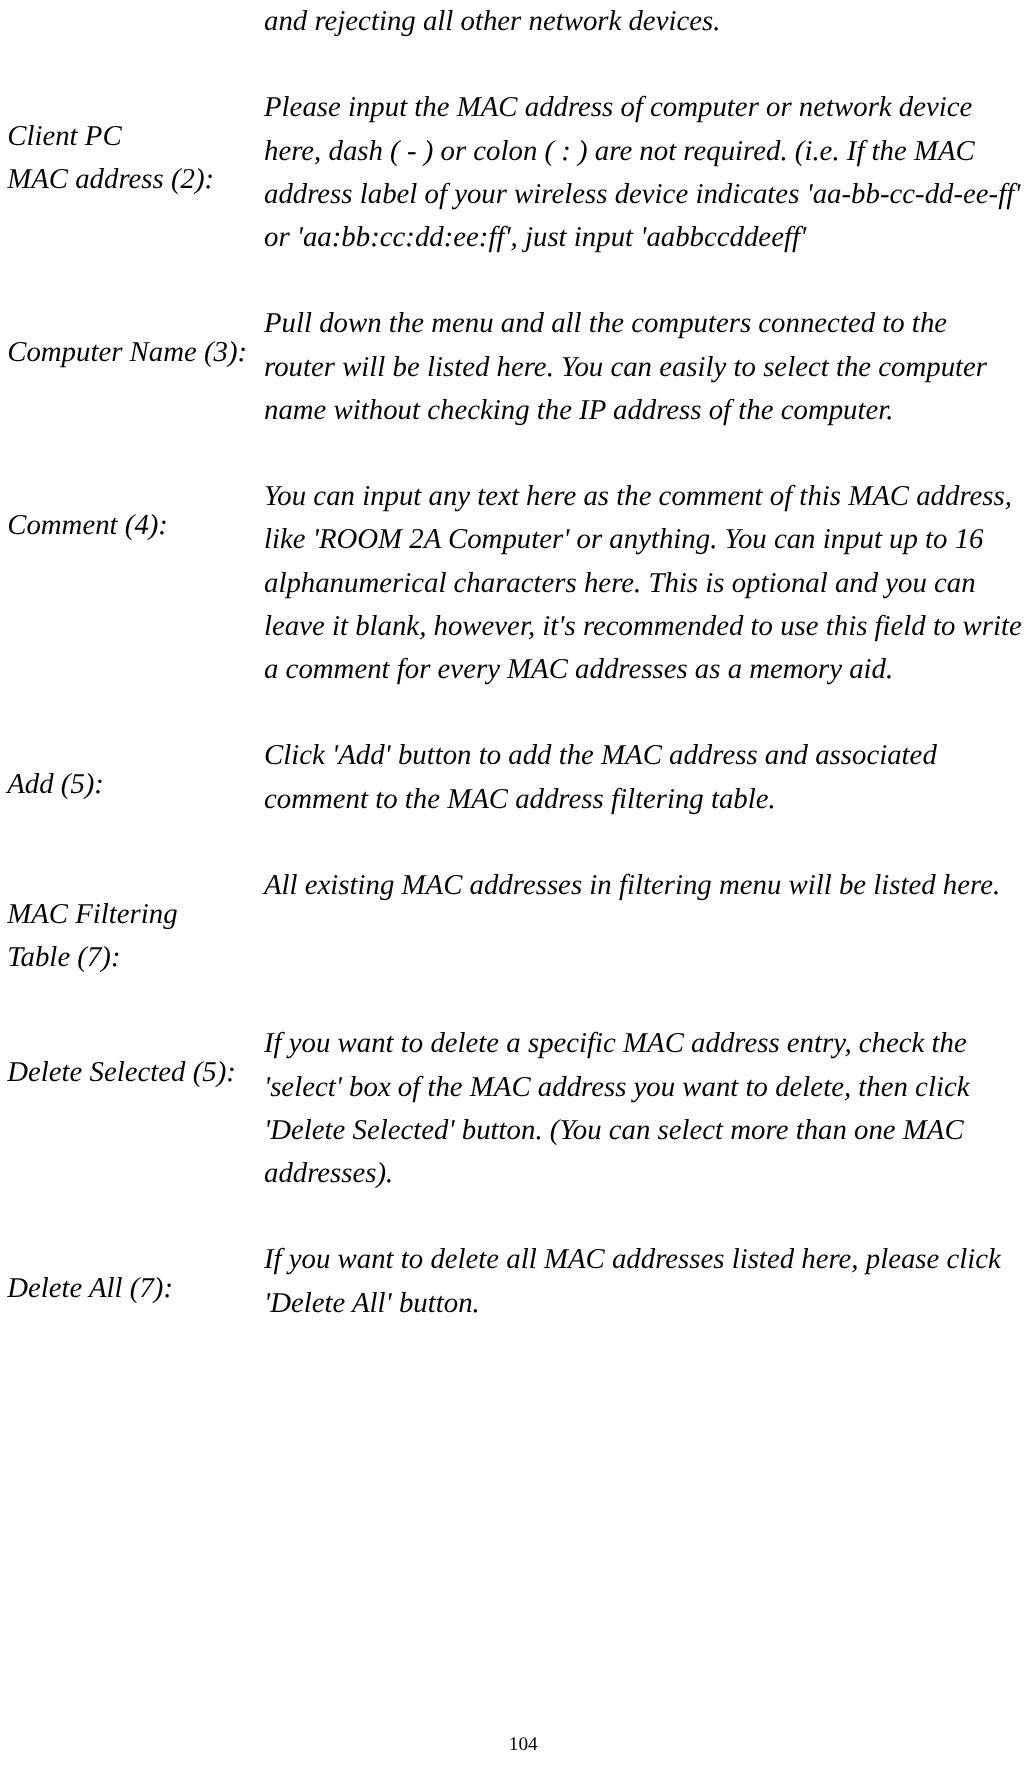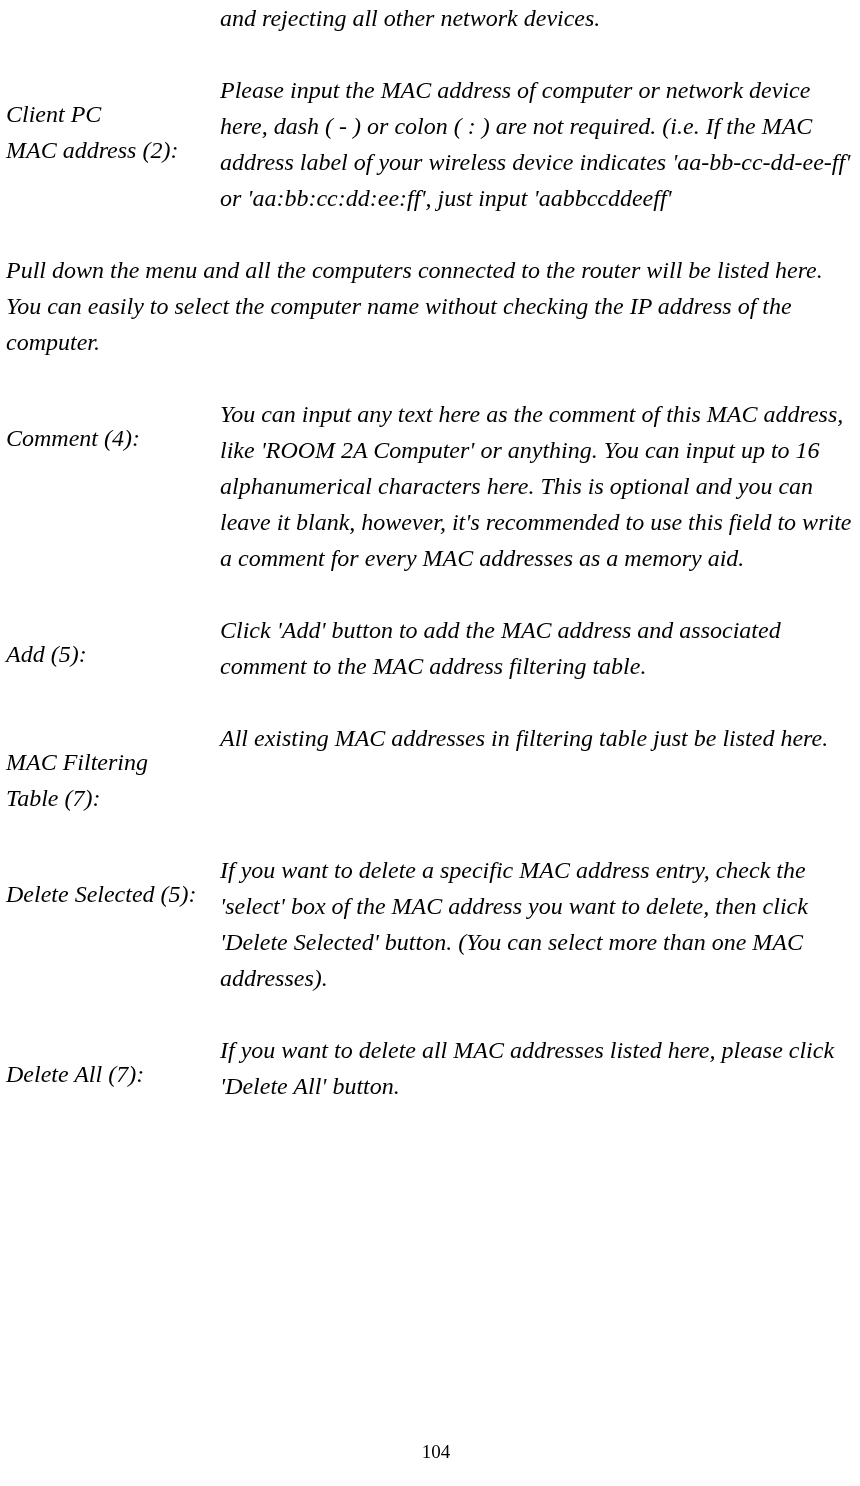--- a/index.html
+++ b/index.html
@@ -40,39 +40,43 @@
       margin-left: 214px;
       margin-bottom: 36px;
     }
     .page-number {
       position: absolute;
       bottom: 20px;
       left: 12px;
       right: 0;
       text-align: center;
       font-style: normal;
-      font-size: 19px;
+      font-size: 16px;
       margin-top: 27px;
     }
   </style>
 </head>
 <body>
 
 <div class="content">
   <div class="intro">and rejecting all other network devices.</div>
 
   <div class="entry">
     <div class="label-col">
       <div>Client PC</div>
       <div>MAC address (2):</div>
     </div>
     <div class="desc-col">Please input the MAC address of computer or network device here, dash ( - ) or colon ( : ) are not required. (i.e. If the MAC address label of your wireless device indicates 'aa-bb-cc-dd-ee-ff' or 'aa:bb:cc:dd:ee:ff', just input 'aabbccddeeff'</div>
   </div>
 
   <div class="entry">
+    <div class="label-col">
+      <div>Computer Name (3):</div>
+      <div></div>
+    </div>
     <div class="desc-col">Pull down the menu and all the computers connected to the router will be listed here. You can easily to select the computer name without checking the IP address of the computer.</div>
   </div>
 
   <div class="entry">
     <div class="label-col">
       <div>Comment (4):</div>
       <div></div>
     </div>
     <div class="desc-col">You can input any text here as the comment of this MAC address, like 'ROOM 2A Computer' or anything. You can input up to 16 alphanumerical characters here. This is optional and you can leave it blank, however, it's recommended to use this field to write a comment for every MAC addresses as a memory aid.</div>
   </div>
@@ -84,21 +88,21 @@
     </div>
     <div class="desc-col">Click 'Add' button to add the MAC address and associated comment to the MAC address filtering table.</div>
   </div>
 
 
   <div class="entry">
     <div class="label-col">
       <div>MAC Filtering</div>
       <div>Table (7):</div>
     </div>
-    <div class="desc-col">All existing MAC addresses in filtering table just be listed here.</div>
+    <div class="desc-col">All existing MAC addresses in filtering menu will be listed here.</div>
   </div>
 
   <div class="entry">
     <div class="label-col">
       <div>Delete Selected (5):</div>
       <div></div>
     </div>
     <div class="desc-col">If you want to delete a specific MAC address entry, check the 'select' box of the MAC address you want to delete, then click 'Delete Selected' button. (You can select more than one MAC addresses).</div>
   </div>
 

